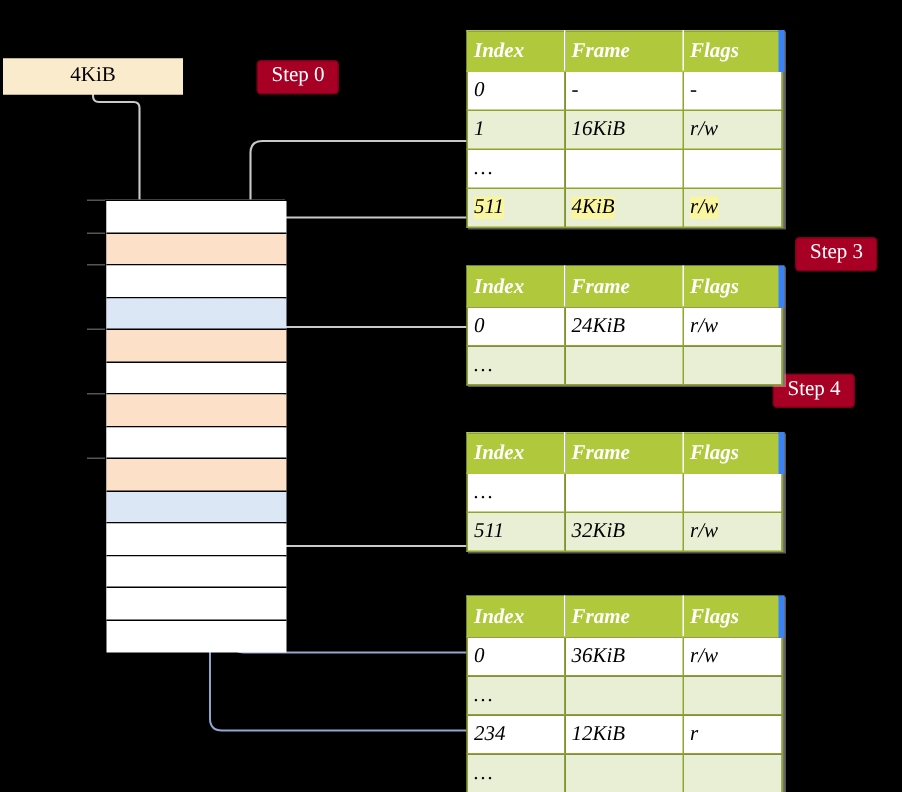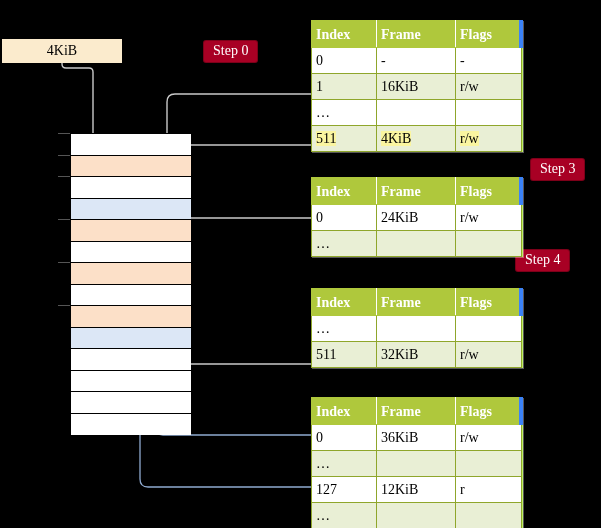--- a/index.html
+++ b/index.html
@@ -34,22 +34,23 @@
     line-height:20px;
     text-align:center;
     color:#000;
   }
 
   
   .ptable{
     position:absolute;
     border-collapse:collapse;
     table-layout:fixed;
-    background:#bef264;
+    background:#737373;
     box-shadow:1px 1px 0 0 rgba(255,255,255,.35);
+    font-style:italic;
   }
   .ptable td,.ptable th{
     border:1px solid #8FA62B;
     font-size:14px;
     line-height:17px;
     height:25px;
     padding:0 4px;
     font-weight:normal;
     text-align:left;
     vertical-align:middle;
@@ -147,21 +148,21 @@
 
     <g>
       <path d="M311,487 L148,487 Q140,487 140,479 L140,214" fill="none" stroke="#8FAAD0" stroke-width="1.3" marker-end="url(#arrBlue)"></path>
     </g>
   </svg>
 
   <div class="reqbox" style="left:2px;top:39px;width:118px;height:22px;line-height:22px;">
     <span>4KiB</span>
   </div>
 
-  <div class="chip" style="left:204px;top:41px;">
+  <div class="chip" style="left:172px;top:41px;">
     <span>Step 0</span>
   </div>
   <div class="chip" style="left:531px;top:159px;">
     <span>Step 3</span>
   </div>
   <div class="chip" style="left:516px;top:250px;">
     <span>Step 4</span>
   </div>
 
   <div class="memcol" id="memcol">
@@ -276,21 +277,21 @@
             <td class="col-i">0</td>
             <td class="col-f">36KiB</td>
             <td class="col-g">r/w</td>
           </tr>
           <tr class="alt">
             <td class="col-i">…</td>
             <td class="col-f"></td>
             <td class="col-g"></td>
           </tr>
           <tr class="plain">
-            <td class="col-i">127</td>
+            <td class="col-i">234</td>
             <td class="col-f">12KiB</td>
             <td class="col-g">r</td>
           </tr>
           <tr class="alt">
             <td class="col-i">…</td>
             <td class="col-f"></td>
             <td class="col-g"></td>
           </tr>
         </tbody>
       </table>

